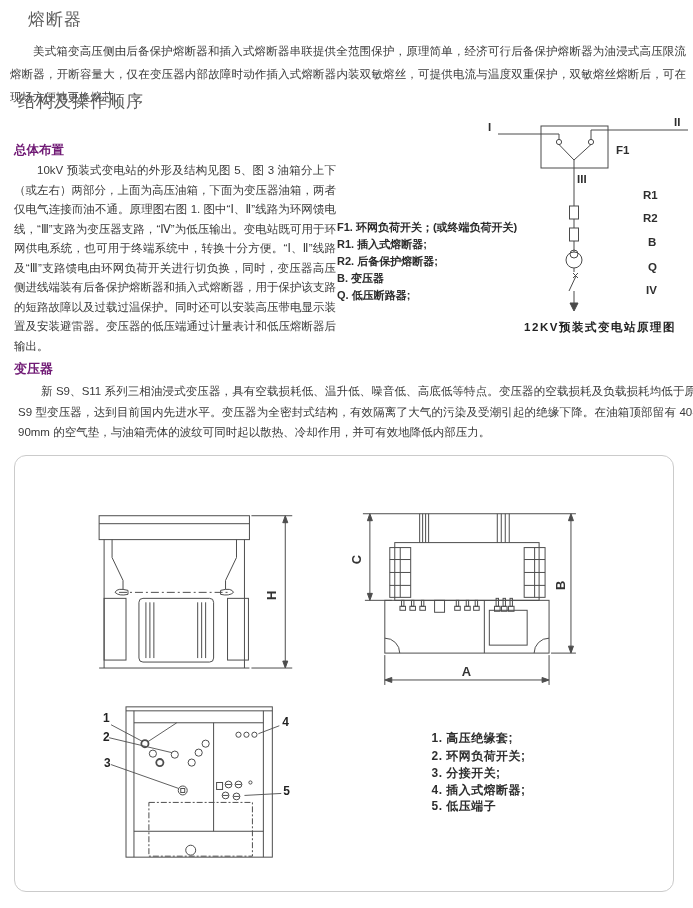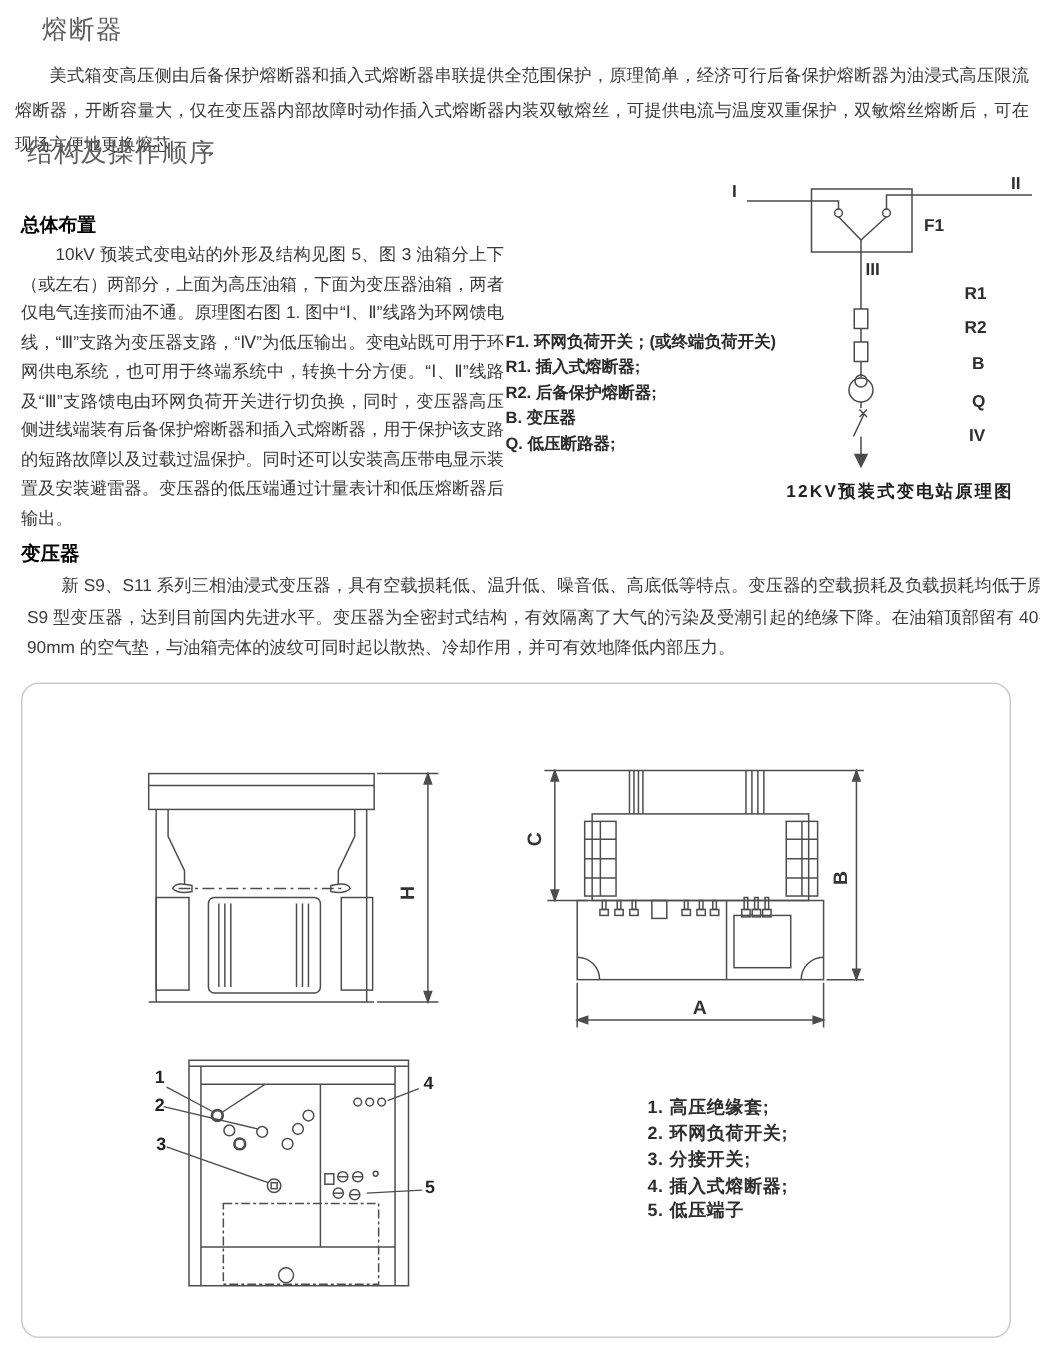--- a/index.html
+++ b/index.html
@@ -2,21 +2,21 @@
 <html><head>
 <meta charset="utf-8">
 <style>
   html,body{margin:0;padding:0;background:#fff;}
   .page{
     position:relative;width:693px;height:908px;background:#ffffff;overflow:hidden;
     font-family:"Liberation Sans","DejaVu Sans",sans-serif;color:#3c3c3c;padding-left:28px;
   }
   .abs{position:absolute;}
   .h-major{font-size:17px;font-weight:normal;color:#5d5d5d;letter-spacing:1px;margin:0;}
-  .h-minor{font-size:12.5px;font-weight:bold;color:#000000;margin:0;}
+  .h-minor{font-size:12.5px;font-weight:bold;color:#701a75;margin:0;}
   .body-text{font-size:11.5px;line-height:23px;text-align:justify;text-indent:2em;color:#3a3a3a;margin:0;}
   .body-text.compact{line-height:19.5px;}
   .body-text.mid{line-height:20.5px;}
   .figure-panel{
     border:1px solid #cbcbcb;border-radius:12px;background:#fff;
   }
   svg text{font-family:"Liberation Sans","DejaVu Sans",sans-serif;}
   .sch-label{font-size:11.5px;font-weight:bold;fill:#2e2e2e;}
   .sch-legend{font-size:11px;font-weight:bold;fill:#2b2b2b;}
   .sch-caption{font-size:11.5px;font-weight:bold;fill:#222;letter-spacing:1.5px;}

